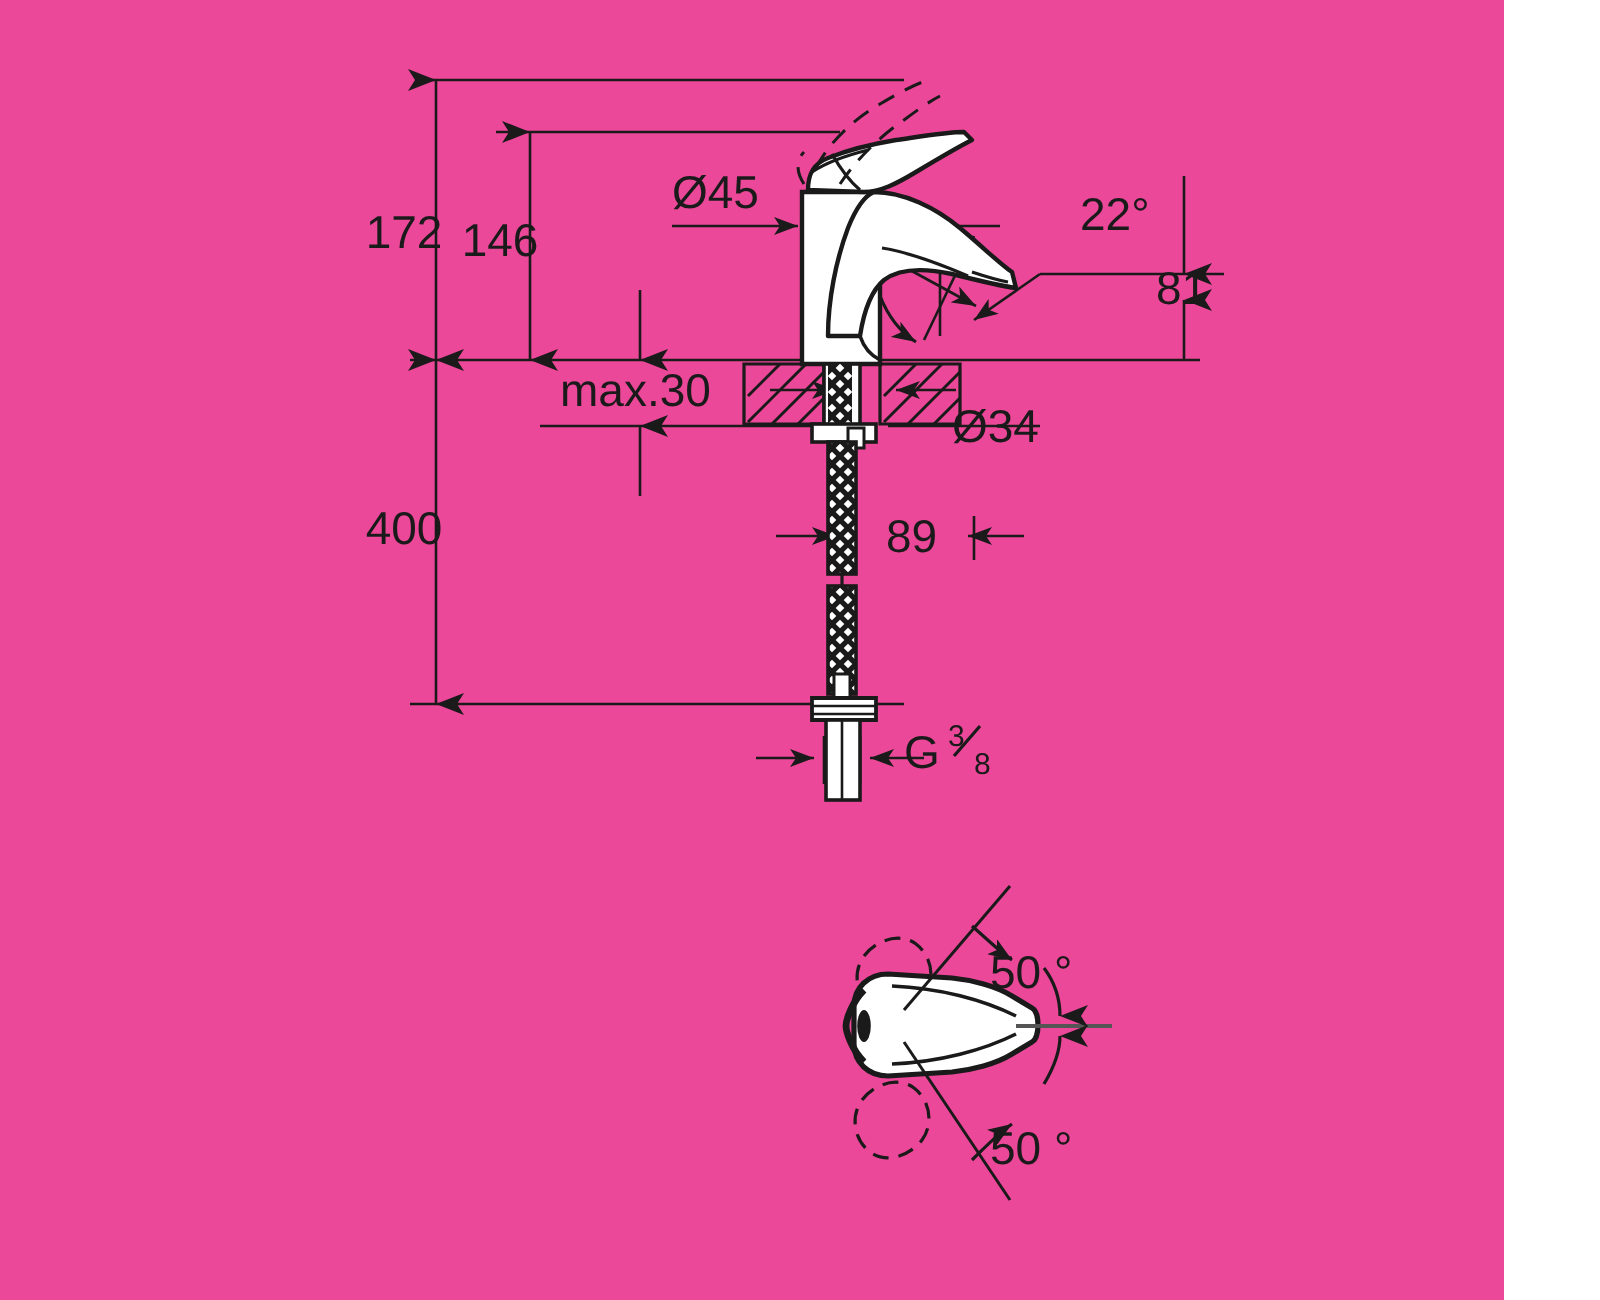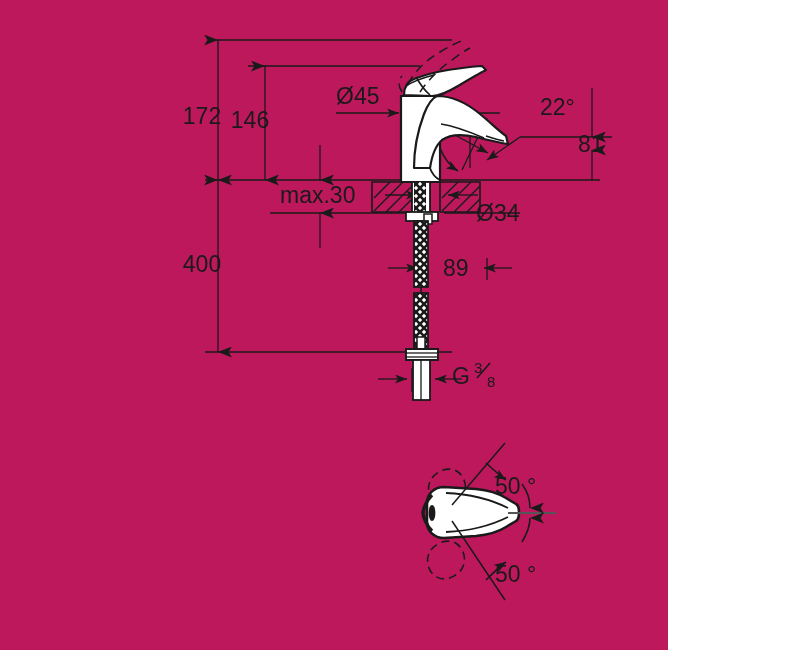--- a/index.html
+++ b/index.html
@@ -1,16 +1,16 @@
 <!DOCTYPE html>
 <html><head>
 <meta charset="utf-8">
 <style>
   html,body{margin:0;padding:0;background:#ffffff;}
-  #stage{position:relative;width:668px;height:650px;background:#be185d;
+  #stage{position:relative;width:752px;height:650px;background:#ec4899;
          font-family:"Liberation Sans", sans-serif;overflow:hidden;}
   svg{display:block;}
   text{fill:#1a1a1a;font-family:"Liberation Sans", sans-serif;}
   .dim{font-size:23px;}
   .dimsmall{font-size:15px;}
 </style>
 </head>
 <body>
 
 <div id="stage">

